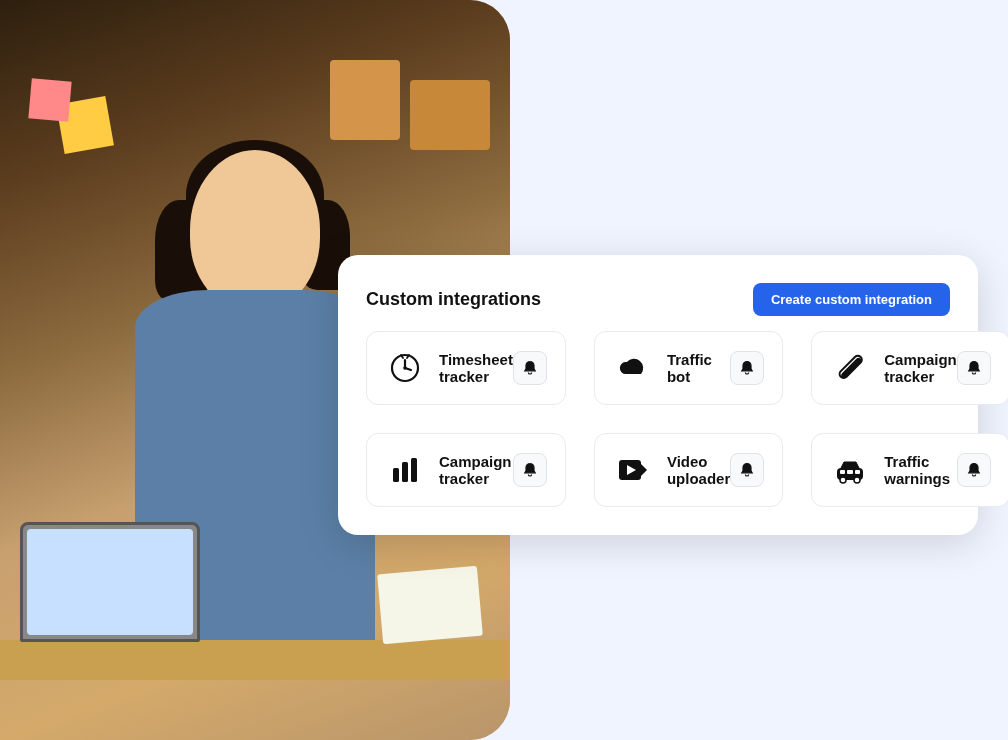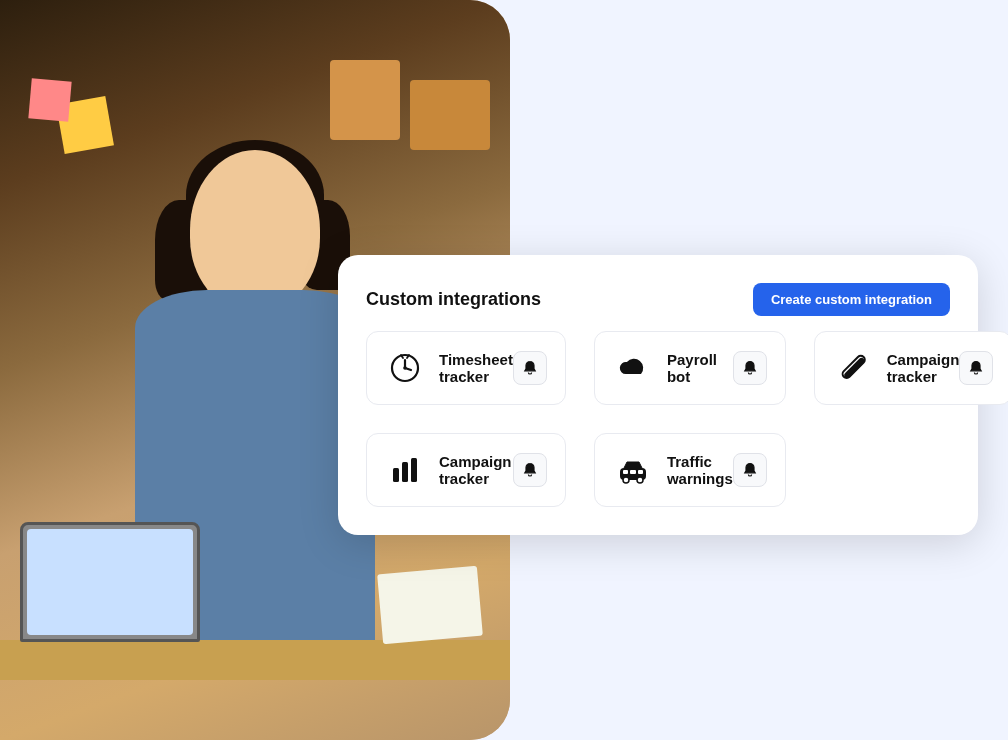--- a/index.html
+++ b/index.html
@@ -324,21 +324,21 @@
           </svg>
         </div>
       </div>
 
       <div class="integration-item">
         <div class="integration-icon">
           <svg viewBox="0 0 32 32" fill="none" xmlns="http://www.w3.org/2000/svg">
             <path d="M24 22H9a6 6 0 1 1 .9-11.9A8 8 0 1 1 24 22z" fill="#111"></path>
           </svg>
         </div>
-        <span class="integration-name">Payroll bot</span>
+        <span class="integration-name">Traffic bot</span>
         <div class="bell-btn">
           <svg viewBox="0 0 20 20" fill="none" xmlns="http://www.w3.org/2000/svg">
             <path d="M10 2C7.2 2 5 4.2 5 7v4l-1.5 2.5h13L15 11V7c0-2.8-2.2-5-5-5z" stroke="#111" stroke-width="1.5" fill="#111"></path>
             <path d="M8 15.5c0 1.1.9 2 2 2s2-.9 2-2" stroke="#111" stroke-width="1.5" fill="none"></path>
           </svg>
         </div>
       </div>
 
       <div class="integration-item">
         <div class="integration-icon">
@@ -366,20 +366,36 @@
         </div>
         <span class="integration-name">Campaign tracker</span>
         <div class="bell-btn">
           <svg viewBox="0 0 20 20" fill="none" xmlns="http://www.w3.org/2000/svg">
             <path d="M10 2C7.2 2 5 4.2 5 7v4l-1.5 2.5h13L15 11V7c0-2.8-2.2-5-5-5z" stroke="#111" stroke-width="1.5" fill="#111"></path>
             <path d="M8 15.5c0 1.1.9 2 2 2s2-.9 2-2" stroke="#111" stroke-width="1.5" fill="none"></path>
           </svg>
         </div>
       </div>
 
+      <div class="integration-item">
+        <div class="integration-icon">
+          <svg viewBox="0 0 32 32" fill="none" xmlns="http://www.w3.org/2000/svg">
+            <rect x="2" y="6" width="22" height="20" rx="3" fill="#111"></rect>
+            <polygon points="30,16 24,10 24,22" fill="#111"></polygon>
+            <polygon points="10,11 10,21 19,16" fill="white"></polygon>
+          </svg>
+        </div>
+        <span class="integration-name">Video uploader</span>
+        <div class="bell-btn">
+          <svg viewBox="0 0 20 20" fill="none" xmlns="http://www.w3.org/2000/svg">
+            <path d="M10 2C7.2 2 5 4.2 5 7v4l-1.5 2.5h13L15 11V7c0-2.8-2.2-5-5-5z" stroke="#111" stroke-width="1.5" fill="#111"></path>
+            <path d="M8 15.5c0 1.1.9 2 2 2s2-.9 2-2" stroke="#111" stroke-width="1.5" fill="none"></path>
+          </svg>
+        </div>
+      </div>
 
       <div class="integration-item">
         <div class="integration-icon">
           <svg viewBox="0 0 32 32" fill="none" xmlns="http://www.w3.org/2000/svg">
             <rect x="3" y="14" width="26" height="12" rx="4" fill="#111"></rect>
             <path d="M7 14l3-6h12l3 6" fill="#111" stroke="#111" stroke-width="1"></path>
             <circle cx="9" cy="26" r="3" fill="white" stroke="#111" stroke-width="1.5"></circle>
             <circle cx="23" cy="26" r="3" fill="white" stroke="#111" stroke-width="1.5"></circle>
             <rect x="6" y="16" width="5" height="4" rx="1" fill="white"></rect>
             <rect x="13" y="16" width="6" height="4" rx="1" fill="white"></rect>

